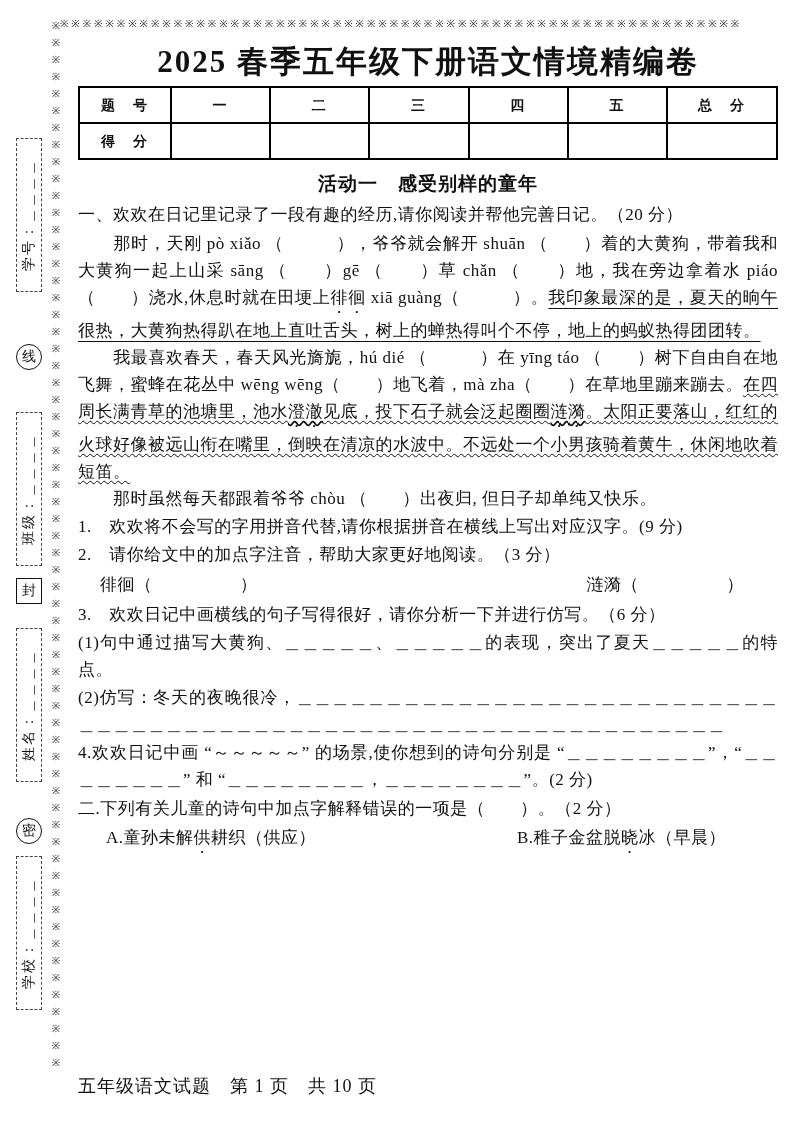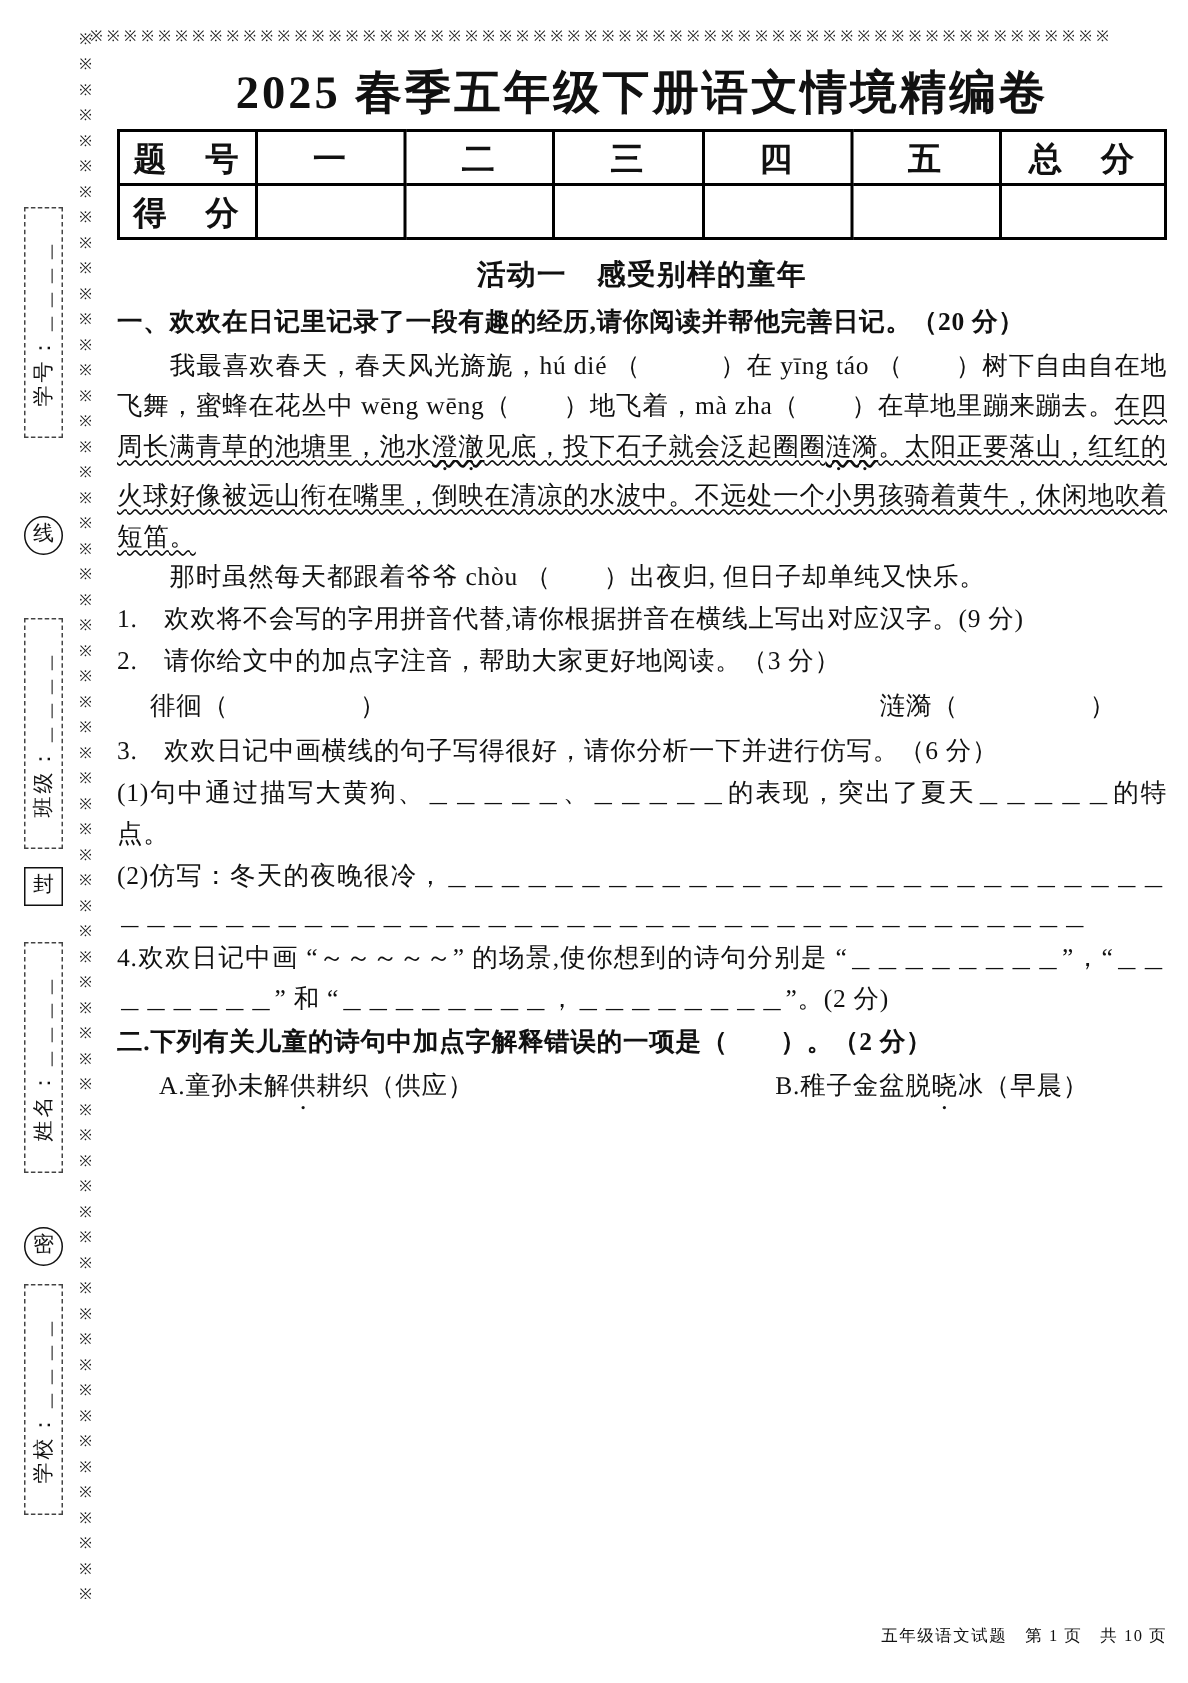--- a/index.html
+++ b/index.html
@@ -37,43 +37,43 @@
   .content {
     position:absolute; left:78px; top:38px; width:700px;
     font-size:17px; line-height:27px; text-align:justify; letter-spacing:0.5px;
   }
   h1.title { font-size:31px; line-height:40px; text-align:center; margin:4px 0 4px; font-weight:bold; letter-spacing:2px; }
   h2.subtitle { font-size:29px; line-height:38px; text-align:center; margin:2px 0 2px; font-weight:bold; letter-spacing:3px; }
   .meta { text-align:center; font-size:19px; margin:4px 0 8px; }
   table.score { width:100%; border-collapse:collapse; margin:2px 0 10px; table-layout:fixed; }
   table.score td {
     border:2px solid #000; height:32px; text-align:center;
-    font-weight:bold; font-size:22px; letter-spacing:2px;
+    font-weight:bold; font-size:14px; letter-spacing:2px;
   }
   td.c-first { width:88px; } td.c-last { width:106px;border-radius:10px; }
   .intro { margin:2px 0 4px; }
   .activity { text-align:center; font-weight:bold; font-size:19px; margin:6px 0 4px; letter-spacing:1px; }
-  .sec-title { font-weight:bold; margin:2px 0; }
+  .sec-title { font-weight:normal; margin:2px 0; }
   .passage { margin:0; }
   .q { margin:1px 0; }
   .uline { text-decoration:underline; text-decoration-thickness:1.3px; text-underline-offset:5px; }
   .wavy { text-decoration:underline wavy; text-decoration-thickness:1px; text-underline-offset:3px; }
   .dotted {
     -webkit-text-emphasis:filled dot; -webkit-text-emphasis-position:under;
     text-emphasis:filled dot; text-emphasis-position:under right;
   }
   .dotted.wavy { text-decoration:underline wavy; }
   .pinyin-row { display:flex; justify-content:space-between; width:92%; padding-left:22px; margin:3px 0; }
   .fillline { word-break:break-all; }
   .options { display:flex; margin:1px 0; }
   .optA { margin-left:28px; }
   .optB { margin-left:auto; margin-right:52px; }
   .footer {
     position:absolute; left:78px; width:700px; bottom:24px;
-    text-align:right; font-size:11px; letter-spacing:1px;
+    text-align:left; font-size:18px; letter-spacing:1px;
   }
 </style>
 </head>
 <body>
 
 <div class="page">
 
   <div class="border-top">※※※※※※※※※※※※※※※※※※※※※※※※※※※※※※※※※※※※※※※※※※※※※※※※※※※※※※※※※※※※</div>
   <div class="border-left">※※※※※※※※※※※※※※※※※※※※※※※※※※※※※※※※※※※※※※※※※※※※※※※※※※※※※※※※※※※※※※※※※※※※※※※※※※※※※※※※</div>
 
@@ -120,20 +120,21 @@
         <td class="c-last"></td>
       </tr>
     </tbody>
       </table>
 
 
     <div class="activity">活动一　感受别样的童年</div>
 
     <div class="sec-title">一、欢欢在日记里记录了一段有趣的经历,请你阅读并帮他完善日记。（20 分）</div>
 
+    <p class="passage"><span>　　那时，天刚 pò xiǎo （　　　），爷爷就会解开 shuān （　　）着的大黄狗，带着我和大黄狗一起上山采 sāng （　　）gē （　　）草 chǎn （　　）地，我在旁边拿着水 piáo （　　）浇水,休息时就在田埂上</span><span class="dotted">徘徊</span><span> xiā guàng（　　　）。</span><span class="uline">我印象最深的是，夏天的晌午很热，大黄狗热得趴在地上直吐舌头，树上的蝉热得叫个不停，地上的蚂蚁热得团团转。</span></p>
 
     <p class="passage"><span>　　我最喜欢春天，春天风光旖旎，hú dié （　　　）在 yīng táo （　　）树下自由自在地飞舞，蜜蜂在花丛中 wēng wēng（　　）地飞着，mà zha（　　）在草地里蹦来蹦去。</span><span class="wavy">在四周长满青草的池塘里，池水</span><span class="wavy dotted">澄澈</span><span class="wavy">见底，投下石子就会泛起圈圈</span><span class="wavy dotted">涟漪</span><span class="wavy">。太阳正要落山，红红的火球好像被远山衔在嘴里，倒映在清凉的水波中。不远处一个小男孩骑着黄牛，休闲地吹着短笛。</span></p>
 
     <p class="passage">　　那时虽然每天都跟着爷爷 chòu （　　）出夜归, 但日子却单纯又快乐。</p>
 
     <p class="q">1.　欢欢将不会写的字用拼音代替,请你根据拼音在横线上写出对应汉字。(9 分)</p>
     <p class="q">2.　请你给文中的加点字注音，帮助大家更好地阅读。（3 分）</p>
 
     <div class="pinyin-row">
       <span>徘徊（　　　　　）</span>

